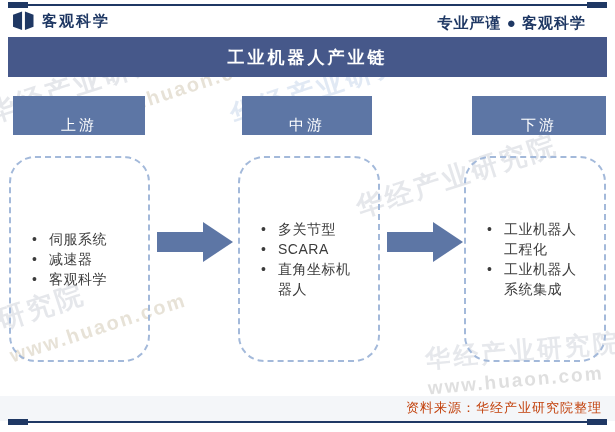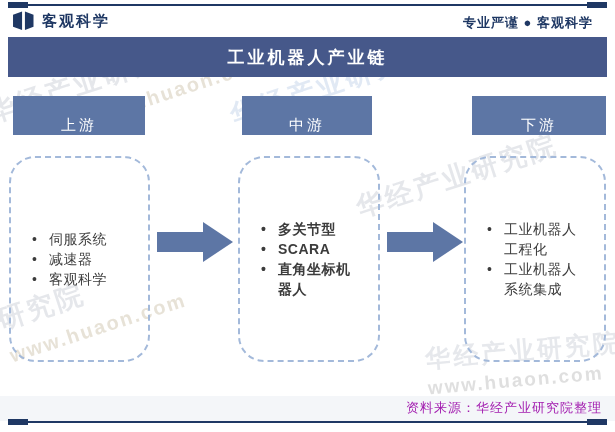--- a/index.html
+++ b/index.html
@@ -61,22 +61,22 @@
 
   .brand{
     position:absolute;left:12px;top:10px;height:22px;
     display:flex;align-items:center;
   }
   .brand svg{display:block;margin-right:7px;}
   .brand-name{
     font-size:15px;font-weight:bold;letter-spacing:2px;color:#1f3864;
   }
   .slogan{
-    position:absolute;right:22px;top:14px;
-    font-size:13px;font-weight:bold;letter-spacing:1px;color:#1f3864;
+    position:absolute;right:29px;top:14px;
+    font-size:15px;font-weight:bold;letter-spacing:1px;color:#1f3864;
   }
 
   .title-bar{
     position:absolute;left:8px;top:37px;width:599px;height:40px;
     background:#46588a;
     display:flex;align-items:center;justify-content:center;
   }
   .title-bar span{
     color:#ffffff;font-size:17px;font-weight:bold;letter-spacing:3px;
   }
@@ -92,21 +92,21 @@
   .stage-3{left:472px;width:134px;}
 
   .panel{
     position:absolute;top:156px;height:206px;
     border:2px dashed #a3b9da;border-radius:26px;
     box-sizing:border-box;
     display:flex;align-items:center;
     background:transparent;
   }
   .panel-1{left:9px;width:141px;}
-  .panel-2{left:238px;width:142px;font-weight:bold;}
+  .panel-2{left:238px;width:142px;}
   .panel-3{left:464px;width:142px;}
   .panel ul{
     margin:0;padding:0 0 0 16px;list-style:none;
   }
   .panel li{
     position:relative;
     width:78px;
     padding-left:22px;
     font-size:14px;line-height:20px;
     color:#3c3c3c;
@@ -121,21 +121,21 @@
   .arrow{position:absolute;top:221px;width:76px;height:42px;}
   .arrow-1{left:157px;}
   .arrow-2{left:387px;}
 
   .footer-band{
     position:absolute;left:0;top:396px;width:615px;height:25px;
     background:#f4f6f9;
   }
   .source{
     position:absolute;right:13px;top:399px;
-    font-size:13px;letter-spacing:1px;color:#a21caf;
+    font-size:13px;letter-spacing:1px;color:#c2410c;
   }
 </style>
 </head>
 <body>
 
 <div class="page">
 
   <div class="wm-layer">
     <div class="wm wm-a">
       <span class="wm-cn">华经产业研究院</span>

